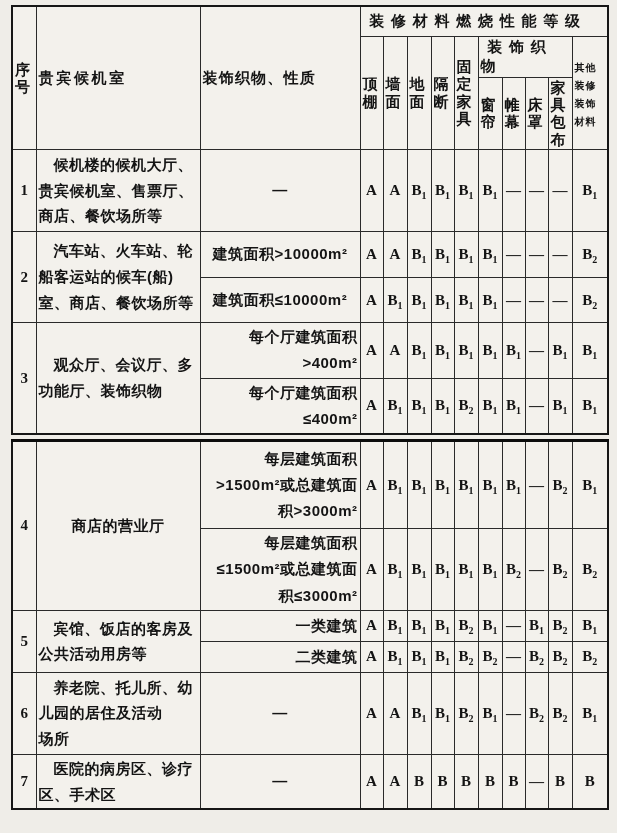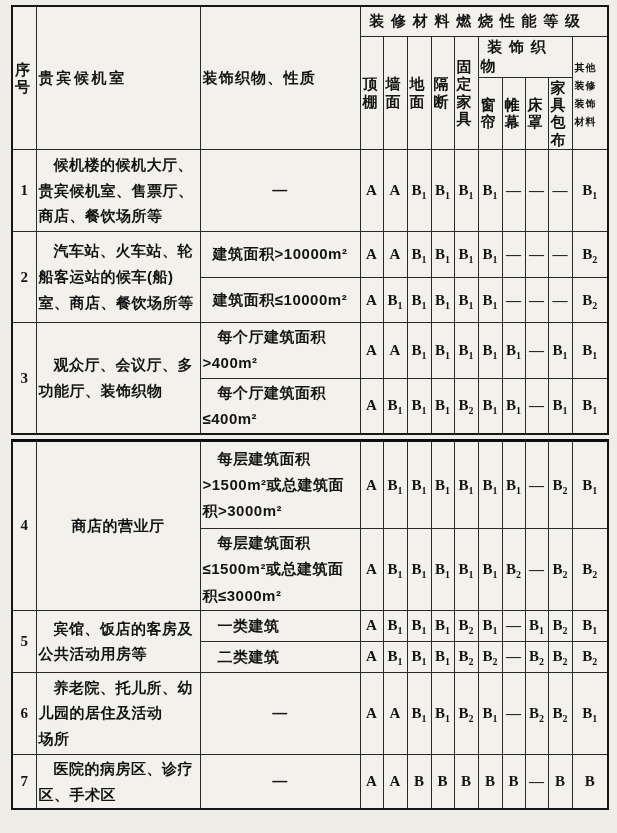--- a/index.html
+++ b/index.html
@@ -48,21 +48,21 @@
     font-size: 15px; font-weight: 700;
     white-space: pre-line; line-height: 1.72;
     text-align: left; text-indent: 1em;
     padding: 2px 4px 2px 5px;
     letter-spacing: 0.5px;
   }
   td.place-cell.center { text-align: center; text-indent: 0; }
   td.scale-cell {
     font-size: 15px; font-weight: 700;
     white-space: pre-line; line-height: 1.75;
-    text-align: left; text-indent: 1em;
+    text-align: right; text-indent: 1em;
     padding: 2px 3px 2px 5px;
     letter-spacing: 0.5px;
   }
   td.scale-cell.center { text-align: center; text-indent: 0; padding-left: 2px; }
   td.val-cell {
     font-family: "Liberation Serif", serif;
     font-weight: 700; font-size: 15px;
     text-align: center; padding: 0;
   }
   td.val-cell sub { font-size: 10px; line-height: 0; }

